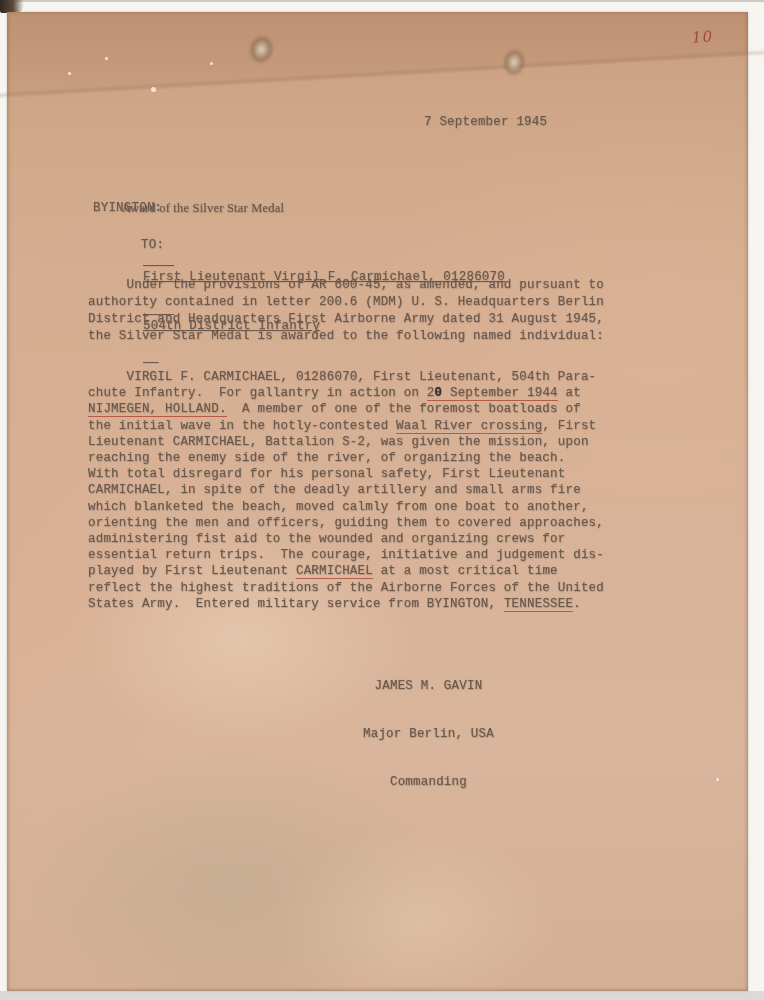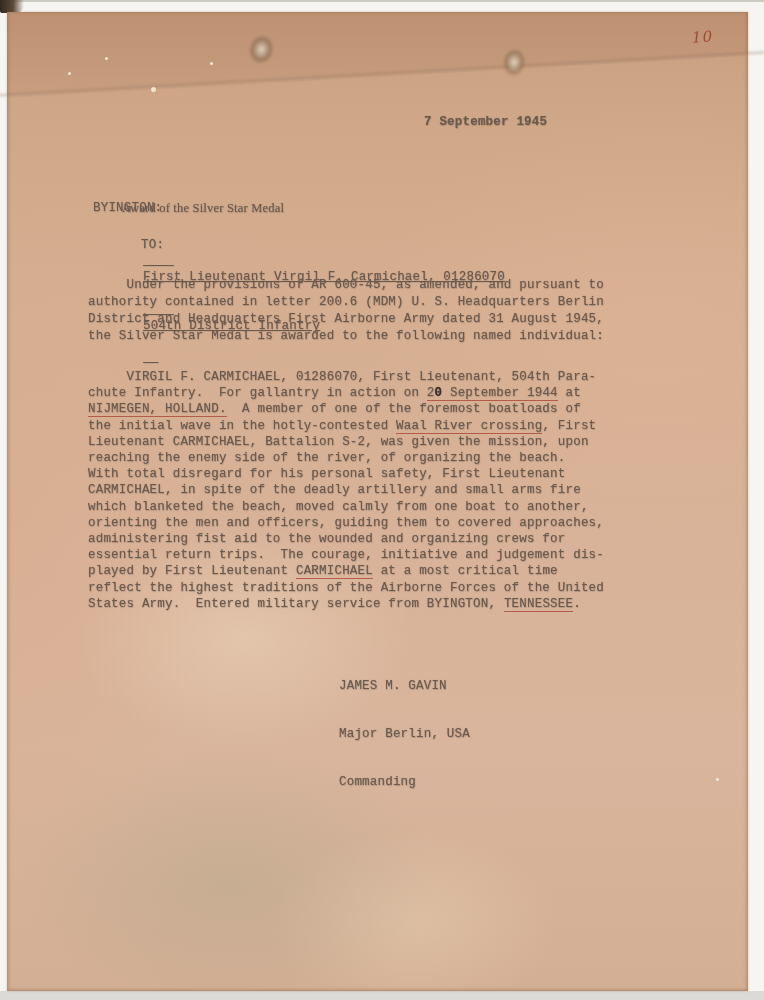--- a/index.html
+++ b/index.html
@@ -42,28 +42,28 @@
   .specks{position:absolute;left:61px;top:60px;width:3px;height:3px;border-radius:50%;background:#f3e9d9;
     box-shadow:37px -15px 0 #f2e8d8, 84px 16px 0 1px #efe4d2, 142px -10px 0 #f2e8d8, 648px 706px 0 #f5ece0;}
   
   .typed{
     position:absolute;
     font-family:"Liberation Mono","DejaVu Sans Mono",monospace;
     font-size:12.5px;line-height:16.2px;white-space:pre;
     color:#6b5a4e;letter-spacing:.2px;
     text-shadow:0 0 1px rgba(107,90,78,.55), .5px .5px .9px rgba(107,90,78,.30);
   }
-  .date-line{left:417px;top:102px;font-weight:bold;}
+  .date-line{left:417px;top:102px;}
   .subject-label{left:86px;top:188px;}
   .subject-value{left:115px;top:188px;font-family:Liberation Serif, serif;}
   .to-label{left:86px;top:225px;margin-left:48px;}
   .to-block{left:136px;top:225px;text-decoration:underline;}
   .para1{left:81px;top:265px;line-height:17px;text-align:right;}
   .para2{left:81px;top:357px;}
-  .signature{left:332px;top:634px;line-height:16px;}
+  .signature{left:356px;top:634px;line-height:16px;text-align:center;}
   .tline{white-space:pre;}
   .ru{border-bottom:1.7px solid rgba(168,62,48,.75);}
   .hw{font-weight:700;color:#3b332a;text-shadow:0 0 1px rgba(40,34,26,.8);}
   .pagenum{
     position:absolute;left:685px;top:16px;
     font-family:"DejaVu Serif",serif;font-style:italic;font-size:15px;
     color:#a34a35;transform:rotate(-4deg);letter-spacing:1px;
   }
 </style>
 </head>

